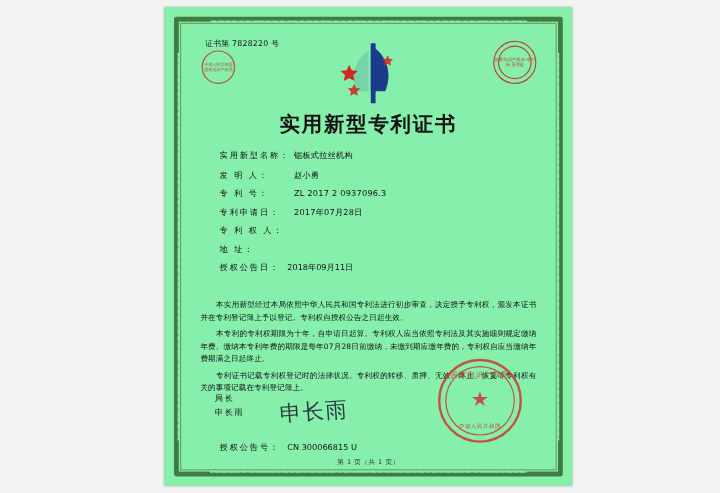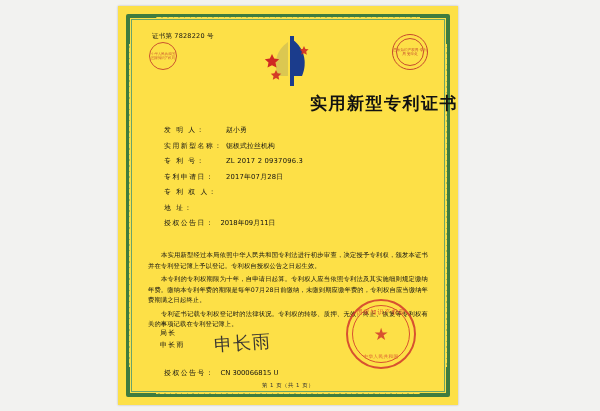--- a/index.html
+++ b/index.html
@@ -18,25 +18,25 @@
   #page {
     position: relative;
     width: 600px;
     height: 411px;
     background: #f2f2f0;
   }
 
   
   #certificate {
     position: absolute;
-    left: 118px;
+    left: 137px;
     top: 6px;
     width: 340px;
     height: 399px;
-    background: #fde047;
+    background: #86efac;
     box-shadow: 0 0 2px rgba(0,0,0,0.25);
     overflow: hidden;
   }
 
   
   .border-outer {
     position: absolute;
     left: 8px;
     top: 8px;
     right: 8px;
@@ -143,21 +143,21 @@
     transform: translateX(-50%);
     width: 56px;
     height: 58px;
   }
 
   .title {
     position: absolute;
     left: 0;
     right: 0;
     top: 86px;
-    text-align: right;
+    text-align: center;
     font-family: "DejaVu Serif", serif;
     font-size: 17px;
     font-weight: bold;
     color: #111;
     letter-spacing: 1.5px;
   }
 
   
   .fields {
     position: absolute;
@@ -324,27 +324,27 @@
           <path d="M44 14 l1.4 2.9 3.2.4 -2.4 2.2 .6 3.2 -2.8-1.5 -2.8 1.5 .6-3.2 -2.4-2.2 3.2-.4z" opacity="0.9"></path>
         </g>
       </svg>
     </div>
 
     <div class="title">实用新型专利证书</div>
 
     <div class="fields">
 
       <div class="field-row">
+        <div class="field-label">实用新型名称：</div>
+        <div class="field-value">锯板式拉丝机构</div>
+      </div>
+
+      <div class="field-row">
         <div class="field-label">发 明 人：</div>
         <div class="field-value">赵小勇</div>
-      </div>
-
-      <div class="field-row">
-        <div class="field-label">实用新型名称：</div>
-        <div class="field-value">锯板式拉丝机构</div>
       </div>
 
       <div class="field-row">
         <div class="field-label">专 利 号：</div>
         <div class="field-value">ZL 2017 2 0937096.3</div>
       </div>
 
       <div class="field-row">
         <div class="field-label">专利申请日：</div>
         <div class="field-value">2017年07月28日</div>

